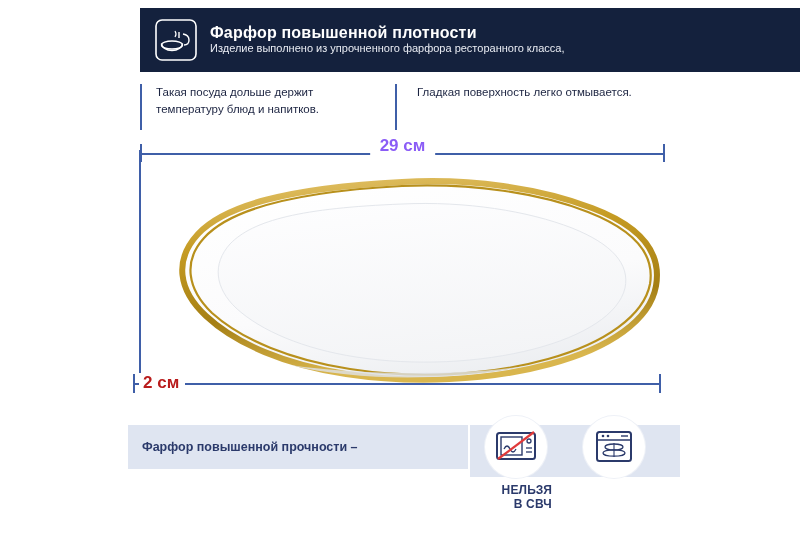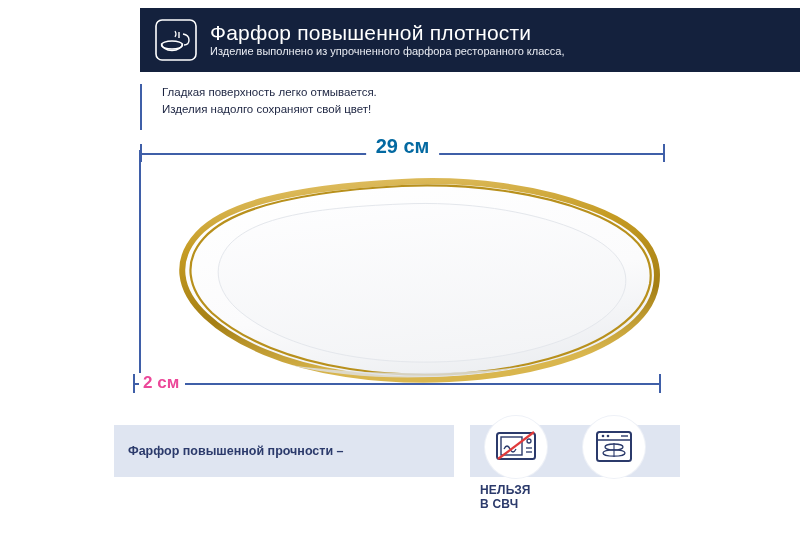--- a/index.html
+++ b/index.html
@@ -34,22 +34,22 @@
     flex: 0 0 44px;
     margin-right: 12px;
     display: flex;
     align-items: center;
     justify-content: center;
   }
   .header-text {
     color: #ffffff;
   }
   .header-title {
-    font-size: 21px;
-    font-weight: normal;
+    font-size: 16px;
+    font-weight: bold;
     letter-spacing: 0.2px;
     margin-bottom: 0;
     line-height: 1.1;
   }
   .header-sub {
     font-size: 11px;
     line-height: 1.35;
     color: #e9ecf3;
     font-weight: normal;
   }
@@ -99,23 +99,23 @@
   }
   .dim-h .cap-l { left: 0; }
   .dim-h .cap-r { right: 0; }
   .dim-h .label {
     position: absolute;
     left: 50%;
     transform: translateX(-50%);
     top: 0;
     background: #ffffff;
     padding: 0 10px;
-    font-size: 20px;
-    font-weight: bold;
-    color: #0369a1;
+    font-size: 17px;
+    font-weight: bold;
+    color: #8b5cf6;
     line-height: 20px;
   }
 
   
   .dim-v {
     position: absolute;
     left: 133px;
     top: 150px;
     width: 14px;
     height: 242px;
@@ -155,40 +155,40 @@
   .dim-h2 .cap-l { left: 0; }
   .dim-h2 .cap-r { right: 0; }
   .dim-h2 .label {
     position: absolute;
     left: 6px;
     top: 1px;
     background: #ffffff;
     padding: 0 6px 0 4px;
     font-size: 17px;
     font-weight: bold;
-    color: #ec4899;
+    color: #b91c1c;
     line-height: 20px;
   }
 
   
   .plate-wrap {
     position: absolute;
     left: 140px;
     top: 160px;
     width: 540px;
     height: 230px;
   }
 
   
   .bottom-bar {
     position: absolute;
-    left: 114px;
+    left: 128px;
     top: 425px;
     width: 340px;
-    height: 52px;
+    height: 44px;
     background: #dfe5f1;
     display: flex;
     align-items: center;
     box-sizing: border-box;
     padding-left: 14px;
   }
   .bottom-bar-text {
     font-size: 12.5px;
     line-height: 1.5;
     color: #2b3a6b;
@@ -208,21 +208,21 @@
     position: absolute;
     left: 480px;
     top: 416px;
     width: 200px;
     height: 110px;
     display: flex;
     gap: 26px;
   }
   .badge {
     width: 72px;
-    text-align: left;
+    text-align: right;
   }
   .badge-circle {
     width: 62px;
     height: 62px;
     border-radius: 50%;
     background: #ffffff;
     margin: 0 auto 6px auto;
     display: flex;
     align-items: center;
     justify-content: center;
@@ -250,23 +250,26 @@
       <path d="M20 12 q2 3 0 6" stroke="#ffffff" stroke-width="1.2" fill="none"></path>
     </svg>
   </div>
   <div class="header-text">
     <div class="header-title">Фарфор повышенной плотности</div>
     <div class="header-sub">Изделие выполнено из упрочненного фарфора ресторанного класса,</div>
   </div>
 </div>
 
 <div class="features">
+  <div class="feature feature-left">
+    <div>Такая посуда дольше держит</div>
+    <div>температуру блюд и напитков.</div>
+  </div>
   <div class="feature feature-right">
     <div>Гладкая поверхность легко отмывается.</div>
-    <div>Изделия надолго сохраняют свой цвет!</div>
   </div>
 </div>
 
 <div class="dim-h">
   <div class="line"></div>
   <div class="cap-l"></div>
   <div class="cap-r"></div>
   <div class="label">29 см</div>
 </div>
 

